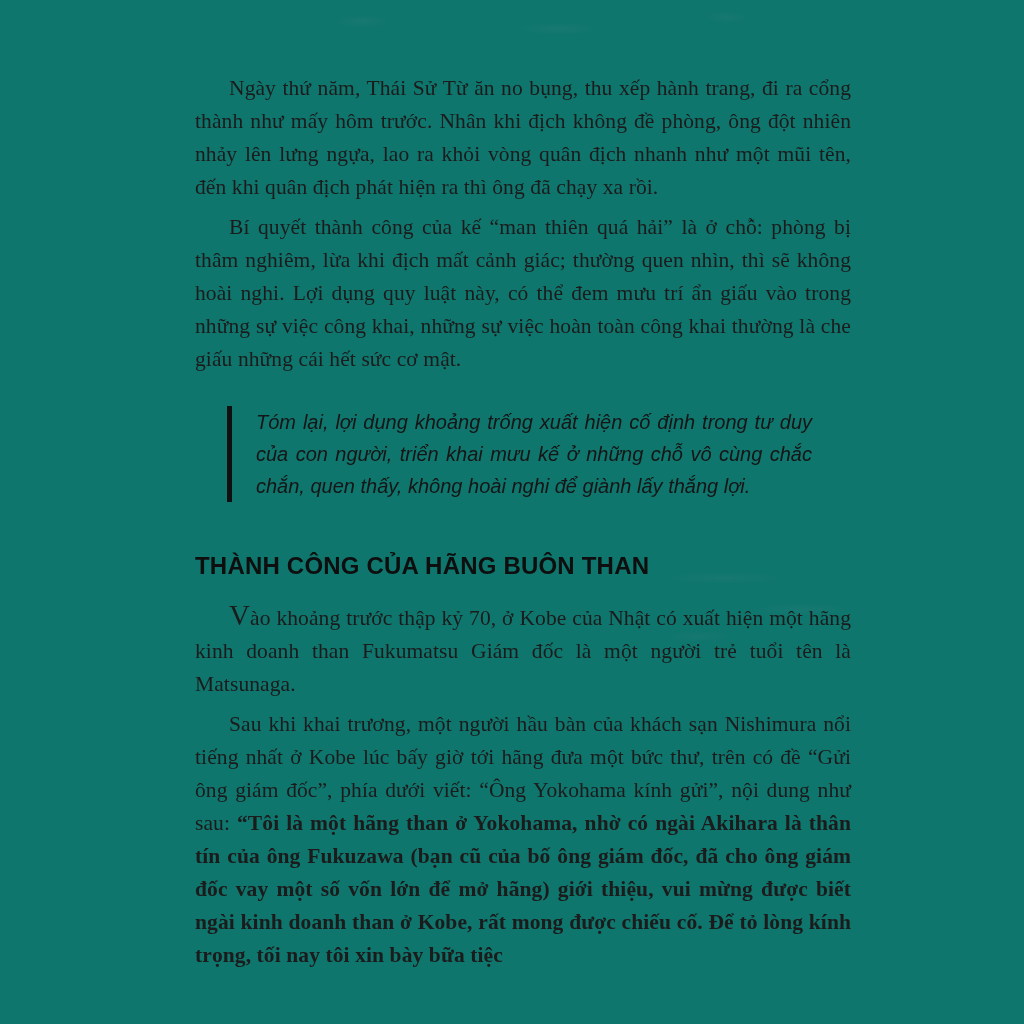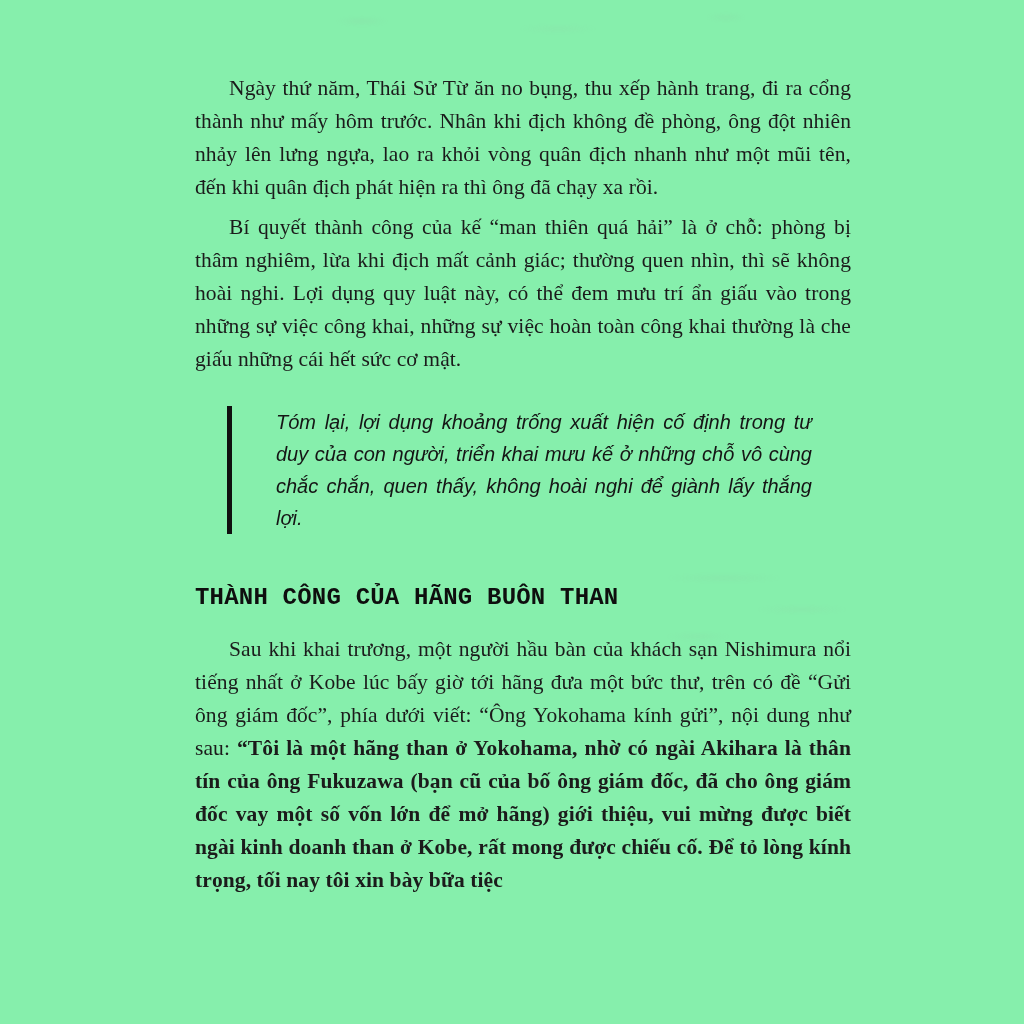--- a/index.html
+++ b/index.html
@@ -12,21 +12,21 @@
     height: 1024px;
     overflow: hidden;
     position: relative;
     font-family: "Liberation Serif", "DejaVu Serif", serif;
     color: #1b1b1b;
   }
   .page {
     position: absolute;
     top: 0; left: 0;
     width: 1024px; height: 1024px;
-    background: #86efac;
+    background: #0f766e;
   }
   
   .artifact {
     position: absolute;
     pointer-events: none;
     opacity: 0.10;
     filter: blur(2px);
   }
   .artifact.top {
     top: 6px; left: 250px; width: 560px; height: 38px;
@@ -53,38 +53,37 @@
     font-size: 21.5px;
     line-height: 33px;
     text-align: justify;
     text-indent: 34px;
     letter-spacing: 0.1px;
   }
   .quote-block {
     display: flex;
     margin: 30px 0 30px 32px;
     width: 585px;
-    gap: 20px;
   }
   .quote-bar {
     flex: 0 0 5px;
     background: #101010;
     margin-right: 24px;
   }
   .quote-text {
     font-family: "Liberation Sans", "DejaVu Sans", sans-serif;
     font-style: italic;
     font-size: 20px;
     line-height: 32px;
     text-align: justify;
     color: #151515;
   }
   h2.section-heading {
     margin: 50px 0 22px 0;
-    font-family: Liberation Mono, monospace;
+    font-family: Liberation Sans, sans-serif;
     font-weight: 700;
     font-size: 24px;
     letter-spacing: 0.2px;
     color: #0e0e0e;
   }
   .initial-cap {
     font-size: 29px;
     line-height: 0;
   }
   .letter-quote {
@@ -105,17 +104,18 @@
 
     <p class="body-par">Bí quyết thành công của kế “man thiên quá hải” là ở chỗ: phòng bị thâm nghiêm, lừa khi địch mất cảnh giác; thường quen nhìn, thì sẽ không hoài nghi. Lợi dụng quy luật này, có thể đem mưu trí ẩn giấu vào trong những sự việc công khai, những sự việc hoàn toàn công khai thường là che giấu những cái hết sức cơ mật.</p>
 
     <div class="quote-block">
       <div class="quote-bar"></div>
       <div class="quote-text">Tóm lại, lợi dụng khoảng trống xuất hiện cố định trong tư duy của con người, triển khai mưu kế ở những chỗ vô cùng chắc chắn, quen thấy, không hoài nghi để giành lấy thắng lợi.</div>
     </div>
 
     <h2 class="section-heading">THÀNH CÔNG CỦA HÃNG BUÔN THAN</h2>
 
+    <p class="body-par"><span class="initial-cap">V</span><span>ào khoảng trước thập kỷ 70, ở Kobe của Nhật có xuất hiện một hãng kinh doanh than Fukumatsu Giám đốc là một người trẻ tuổi tên là Matsunaga.</span></p>
 
     <p class="body-par"><span>Sau khi khai trương, một người hầu bàn của khách sạn Nishimura nổi tiếng nhất ở Kobe lúc bấy giờ tới hãng đưa một bức thư, trên có đề “Gửi ông giám đốc”, phía dưới viết: “Ông Yokohama kính gửi”, nội dung như sau: </span><span class="letter-quote">“Tôi là một hãng than ở Yokohama, nhờ có ngài Akihara là thân tín của ông Fukuzawa (bạn cũ của bố ông giám đốc, đã cho ông giám đốc vay một số vốn lớn để mở hãng) giới thiệu, vui mừng được biết ngài kinh doanh than ở Kobe, rất mong được chiếu cố. Để tỏ lòng kính trọng, tối nay tôi xin bày bữa tiệc</span></p>
 
   </div>
 </div>
 
 </body></html>

